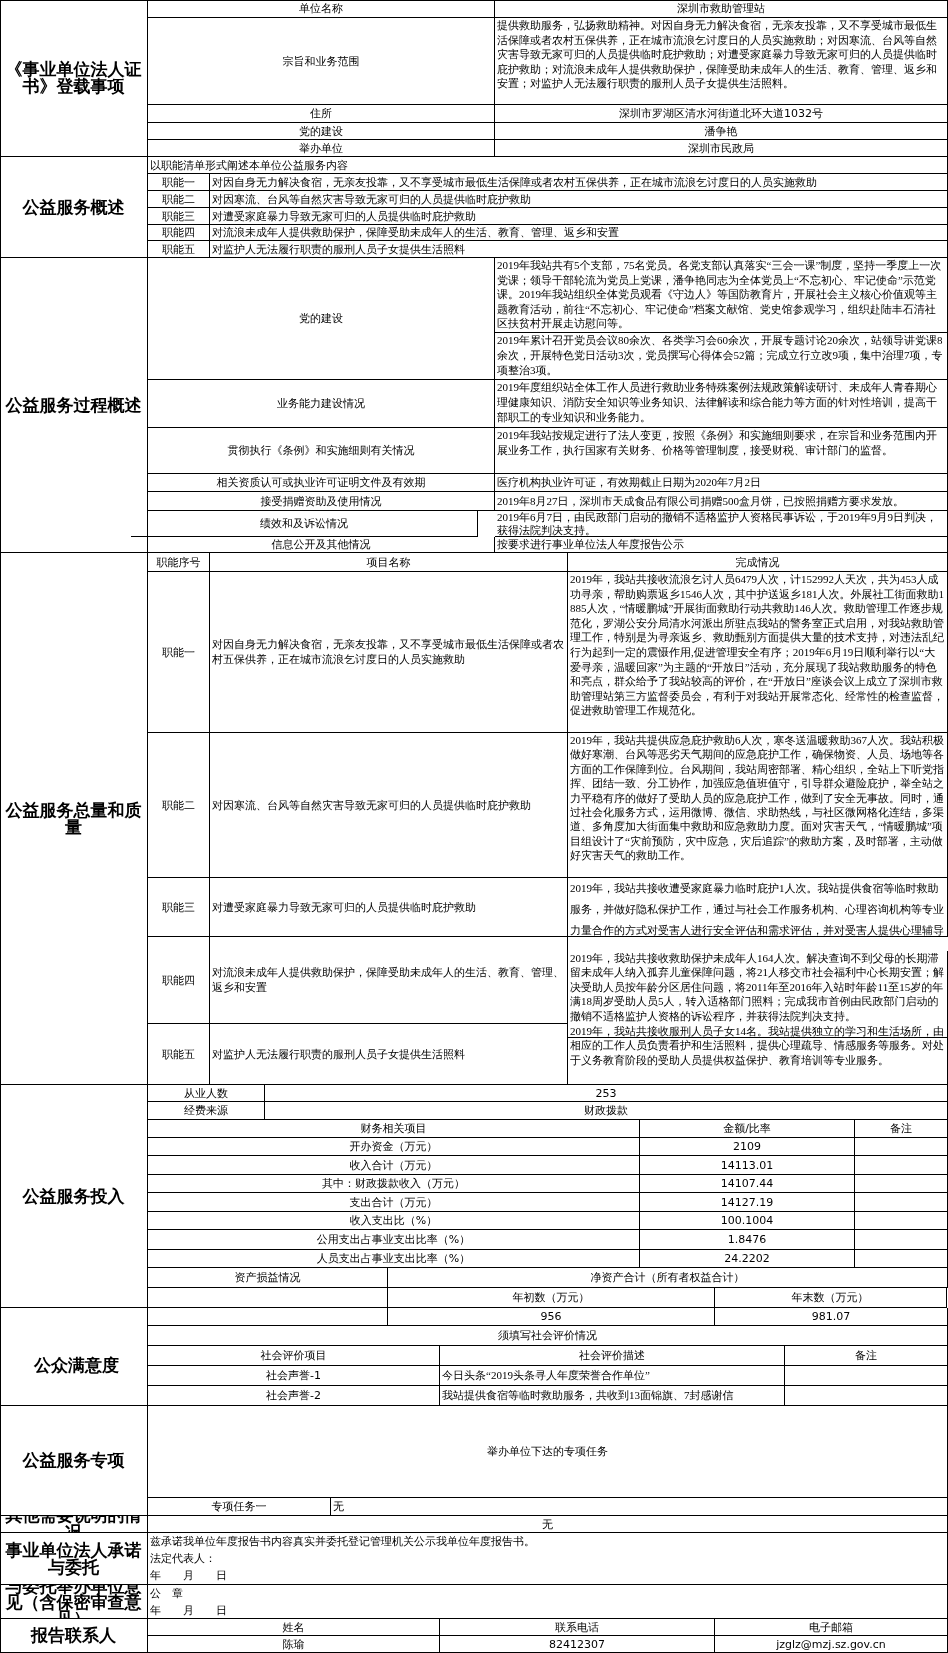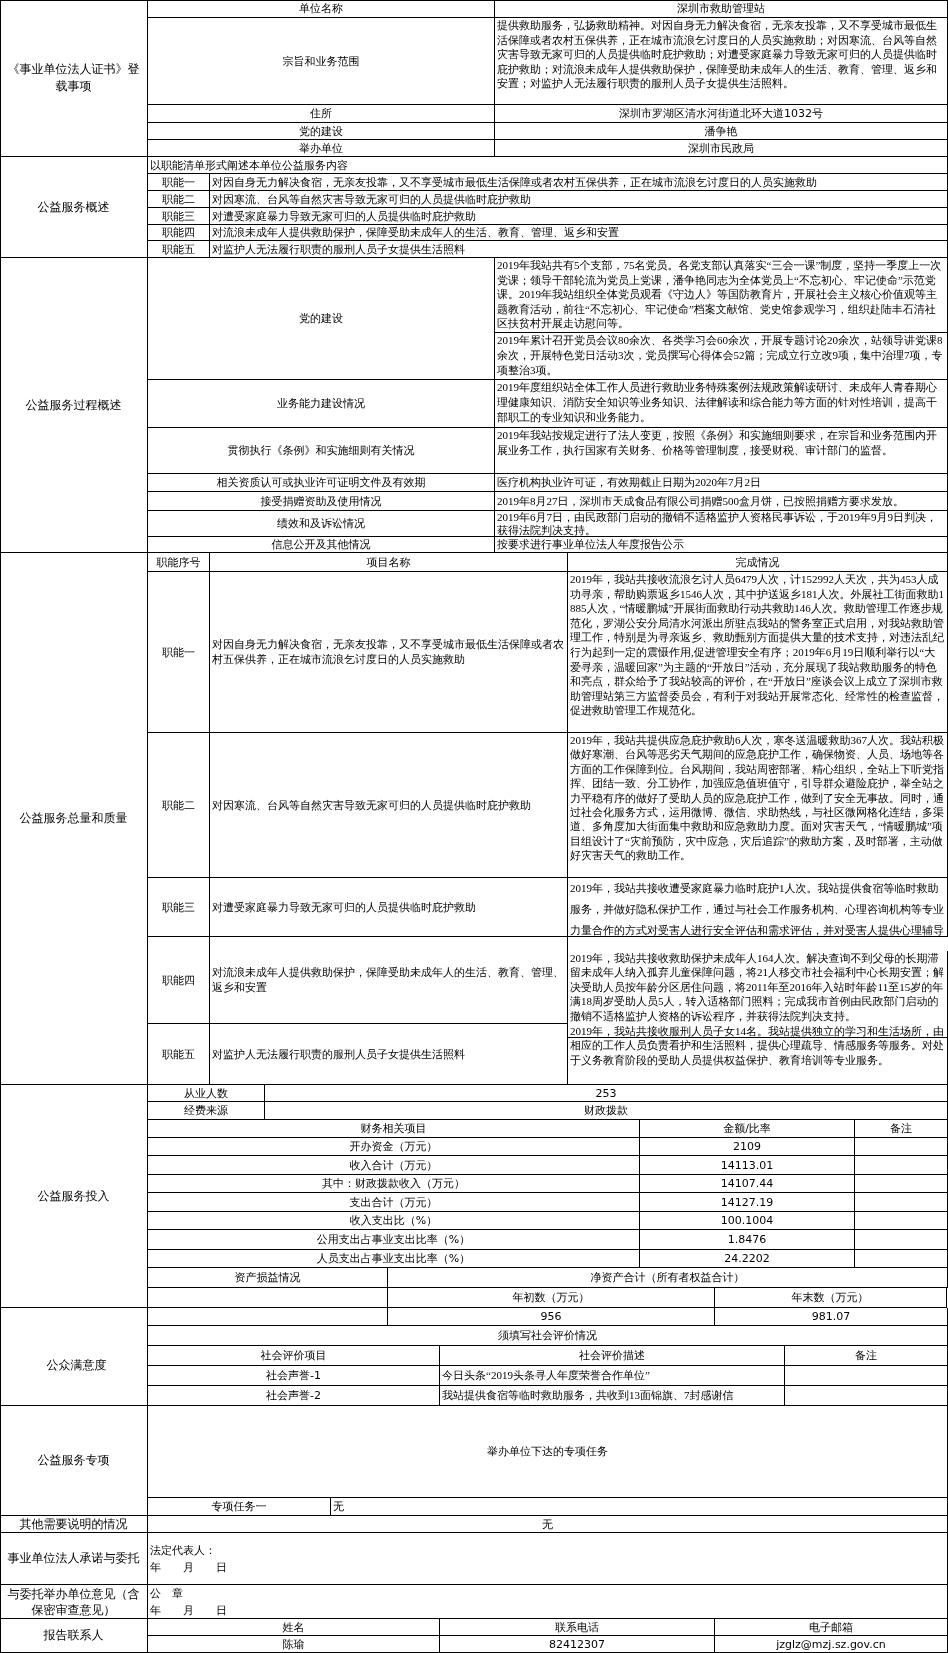--- a/index.html
+++ b/index.html
@@ -13,21 +13,21 @@
     align-items: center;
     justify-content: center;
     text-align: center;
     line-height: 17px;
     overflow: hidden;
     padding: 0 2px;
     font-size: 11px;
   }
   .l { justify-content: flex-start; text-align: left; font-family: Liberation Serif, serif; }
   .t { align-items: flex-start; }
-  .bold { font-weight: normal; font-size: 12px; text-align: center; }
+  .bold { font-weight: bold; font-size: 17px; text-align: center; }
   .wrap { white-space: normal; word-break: break-all; }
   .stack { flex-direction: column; align-items: flex-start; justify-content: center; }
   .frame { position: absolute; left: 0; top: 0; width: 948px; height: 1653px; border-left: 1px solid #000; border-top: 1px solid #000; pointer-events: none; }
 </style>
 </head>
 <body>
 
 <div class="frame"></div>
 
 <div class="c bold wrap" style="left:0;top:0;width:148px;height:157px;">《事业单位法人证书》登载事项</div>
@@ -60,21 +60,21 @@
 <div class="c l t wrap" style="left:495px;top:258px;width:453px;height:75px;line-height:14.6px;">2019年我站共有5个支部，75名党员。各党支部认真落实“三会一课”制度，坚持一季度上一次党课；领导干部轮流为党员上党课，潘争艳同志为全体党员上“不忘初心、牢记使命”示范党课。2019年我站组织全体党员观看《守边人》等国防教育片，开展社会主义核心价值观等主题教育活动，前往“不忘初心、牢记使命”档案文献馆、党史馆参观学习，组织赴陆丰石清社区扶贫村开展走访慰问等。</div>
 <div class="c l t wrap" style="left:495px;top:333px;width:453px;height:47px;line-height:15px;">2019年累计召开党员会议80余次、各类学习会60余次，开展专题讨论20余次，站领导讲党课8余次，开展特色党日活动3次，党员撰写心得体会52篇；完成立行立改9项，集中治理7项，专项整治3项。</div>
 <div class="c" style="left:148px;top:380px;width:347px;height:48px;">业务能力建设情况</div>
 <div class="c l t wrap" style="left:495px;top:380px;width:453px;height:48px;line-height:15px;">2019年度组织站全体工作人员进行救助业务特殊案例法规政策解读研讨、未成年人青春期心理健康知识、消防安全知识等业务知识、法律解读和综合能力等方面的针对性培训，提高干部职工的专业知识和业务能力。</div>
 <div class="c" style="left:148px;top:428px;width:347px;height:46px;">贯彻执行《条例》和实施细则有关情况</div>
 <div class="c l t wrap" style="left:495px;top:428px;width:453px;height:46px;line-height:14.5px;">2019年我站按规定进行了法人变更，按照《条例》和实施细则要求，在宗旨和业务范围内开展业务工作，执行国家有关财务、价格等管理制度，接受财税、审计部门的监督。</div>
 <div class="c" style="left:148px;top:474px;width:347px;height:18px;">相关资质认可或执业许可证明文件及有效期</div>
 <div class="c l" style="left:495px;top:474px;width:453px;height:18px;">医疗机构执业许可证，有效期截止日期为2020年7月2日</div>
 <div class="c" style="left:148px;top:492px;width:347px;height:19px;">接受捐赠资助及使用情况</div>
 <div class="c l" style="left:495px;top:492px;width:453px;height:19px;">2019年8月27日，深圳市天成食品有限公司捐赠500盒月饼，已按照捐赠方要求发放。</div>
-<div class="c" style="left:148px;top:511px;width:347px;height:26px;">绩效和及诉讼情况</div>
+<div class="c" style="left:131px;top:511px;width:347px;height:26px;">绩效和及诉讼情况</div>
 <div class="c l t wrap" style="left:495px;top:511px;width:453px;height:26px;line-height:13px;">2019年6月7日，由民政部门启动的撤销不适格监护人资格民事诉讼，于2019年9月9日判决，获得法院判决支持。</div>
 <div class="c" style="left:148px;top:537px;width:347px;height:16px;">信息公开及其他情况</div>
 <div class="c l" style="left:495px;top:537px;width:453px;height:16px;">按要求进行事业单位法人年度报告公示</div>
 
 <div class="c bold" style="left:0;top:553px;width:148px;height:532px;">公益服务总量和质量</div>
 <div class="c" style="left:148px;top:553px;width:62px;height:19px;">职能序号</div>
 <div class="c" style="left:210px;top:553px;width:358px;height:19px;">项目名称</div>
 <div class="c" style="left:568px;top:553px;width:380px;height:19px;">完成情况</div>
 
 <div class="c" style="left:148px;top:572px;width:62px;height:161px;">职能一</div>
@@ -161,20 +161,21 @@
 <div class="c bold" style="left:0;top:1406px;width:148px;height:110px;">公益服务专项</div>
 <div class="c" style="left:148px;top:1406px;width:800px;height:92px;">举办单位下达的专项任务</div>
 <div class="c" style="left:148px;top:1498px;width:183px;height:18px;">专项任务一</div>
 <div class="c l" style="left:331px;top:1498px;width:617px;height:18px;">无</div>
 
 <div class="c bold" style="left:0;top:1516px;width:148px;height:17px;">其他需要说明的情况</div>
 <div class="c" style="left:148px;top:1516px;width:800px;height:17px;">无</div>
 
 <div class="c bold" style="left:0;top:1533px;width:148px;height:52px;">事业单位法人承诺与委托</div>
 <div class="c stack" style="left:148px;top:1533px;width:800px;height:52px;">
+  <span>兹承诺我单位年度报告书内容真实并委托登记管理机关公示我单位年度报告书。</span>
   <span>法定代表人：</span>
   <span>年　　月　　日</span>
 </div>
 
 <div class="c bold wrap" style="left:0;top:1585px;width:148px;height:34px;line-height:16px;">与委托举办单位意见（含保密审查意见）</div>
 <div class="c stack" style="left:148px;top:1585px;width:800px;height:34px;">
   <span>公　章</span>
   <span>年　　月　　日</span>
 </div>
 

